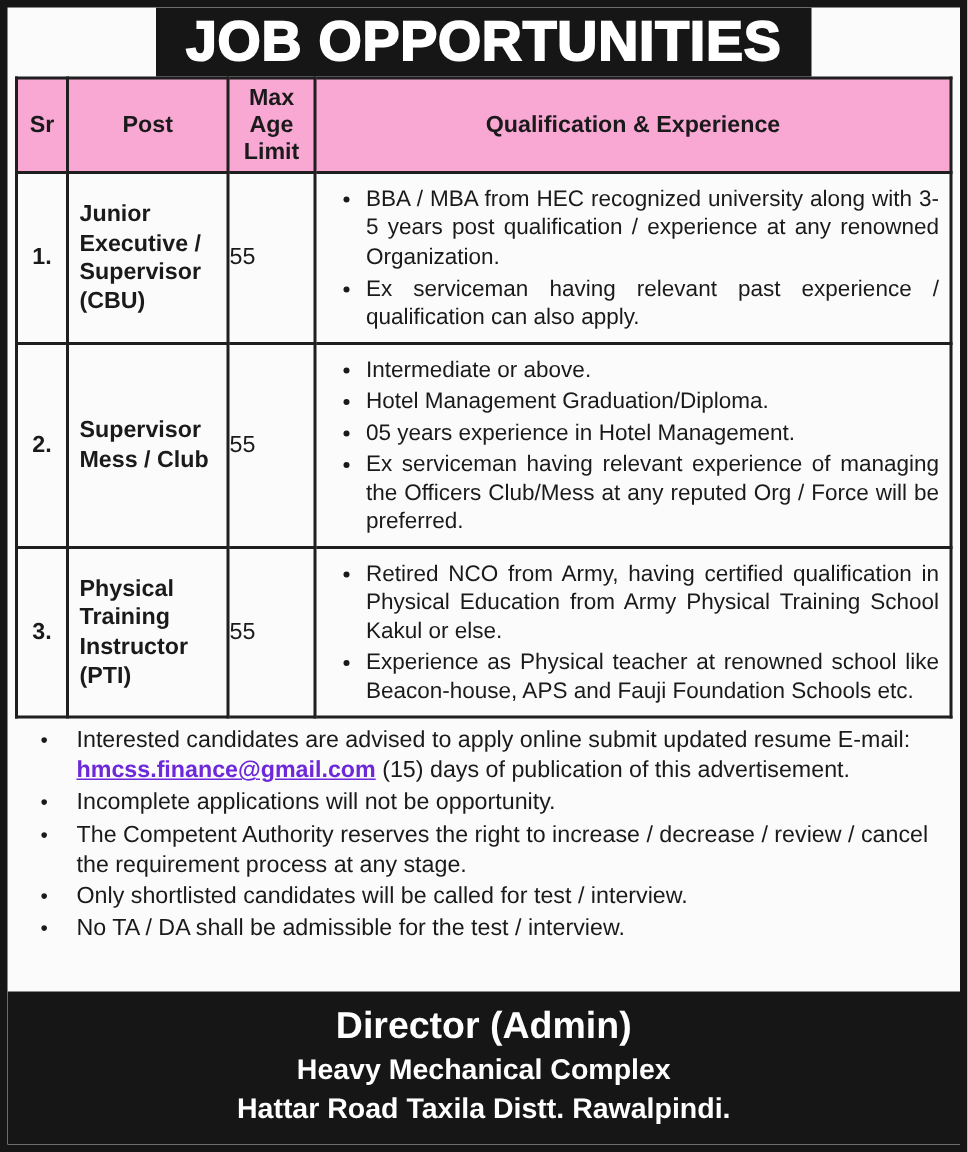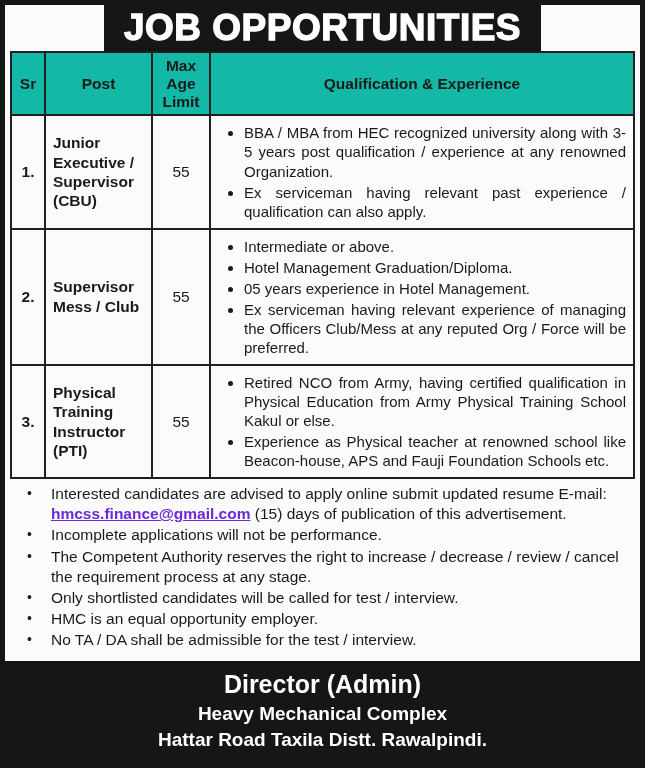--- a/index.html
+++ b/index.html
@@ -47,21 +47,21 @@
   table.job-table {
     border-collapse: collapse;
     margin: 0 5px;
     width: 625px;
     table-layout: fixed;
   }
   .job-table th, .job-table td {
     border: 2px solid #1f1f1f;
   }
   .job-table th {
-    background: #14b8a6;
+    background: #f9a8d4;
     font-size: 15.5px;
     font-weight: bold;
     text-align: center;
     padding: 4px 2px;
     line-height: 1.15;
   }
   .col-sr   { width: 34px; }
   .col-post { width: 107px; }
   .col-age  { width: 58px; }
 
@@ -72,21 +72,21 @@
     font-size: 15.5px;
   }
   td.cell-post {
     vertical-align: middle;
     font-weight: bold;
     font-size: 15.5px;
     line-height: 1.25;
     padding: 4px 2px 4px 7px;
   }
   td.cell-age {
-    text-align: center;
+    text-align: left;
     vertical-align: middle;
     font-size: 15.5px;
   }
   td.cell-qual { vertical-align: middle; }
   td.cell-qual ul {
     margin: 7px 0;
     padding-left: 33px;
     padding-right: 7px;
     text-align: justify;
     font-size: 15px;
@@ -192,24 +192,23 @@
       </tr>
     </tbody>
   </table>
 
   <ul class="notes-list">
     <li>
       <span>Interested candidates are advised to apply online submit updated resume E-mail:</span>
       <span class="email-link">hmcss.finance@gmail.com</span>
       <span>(15) days of publication of this advertisement.</span>
     </li>
-    <li>Incomplete applications will not be performance.</li>
+    <li>Incomplete applications will not be opportunity.</li>
     <li>The Competent Authority reserves the right to increase / decrease / review / cancel the requirement process at any stage.</li>
     <li>Only shortlisted candidates will be called for test / interview.</li>
-    <li>HMC is an equal opportunity employer.</li>
     <li>No TA / DA shall be admissible for the test / interview.</li>
   </ul>
 
   <div class="footer">
     <div class="f-line1">Director (Admin)</div>
     <div class="f-line">Heavy Mechanical Complex</div>
     <div class="f-line">Hattar Road Taxila Distt. Rawalpindi.</div>
 
   </div>
 

